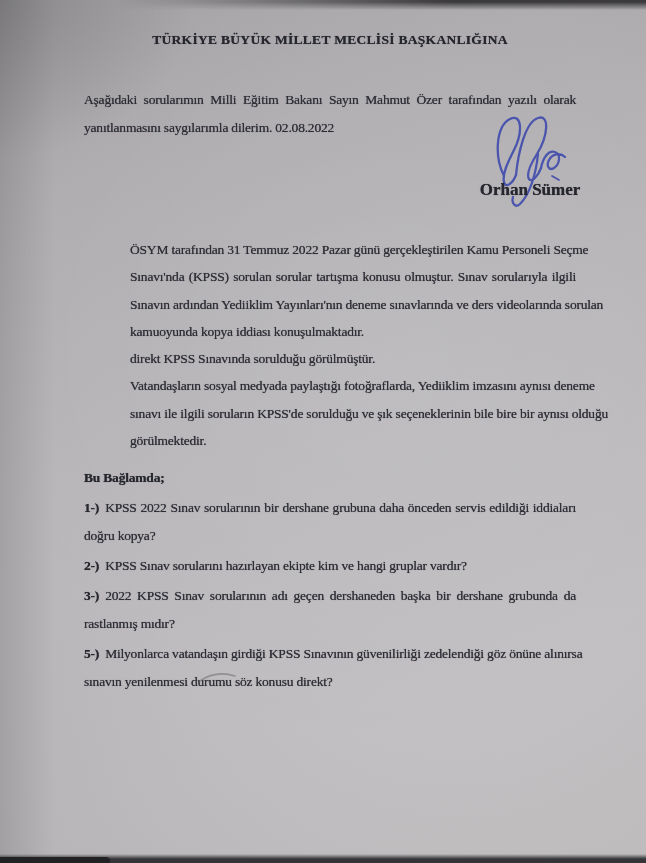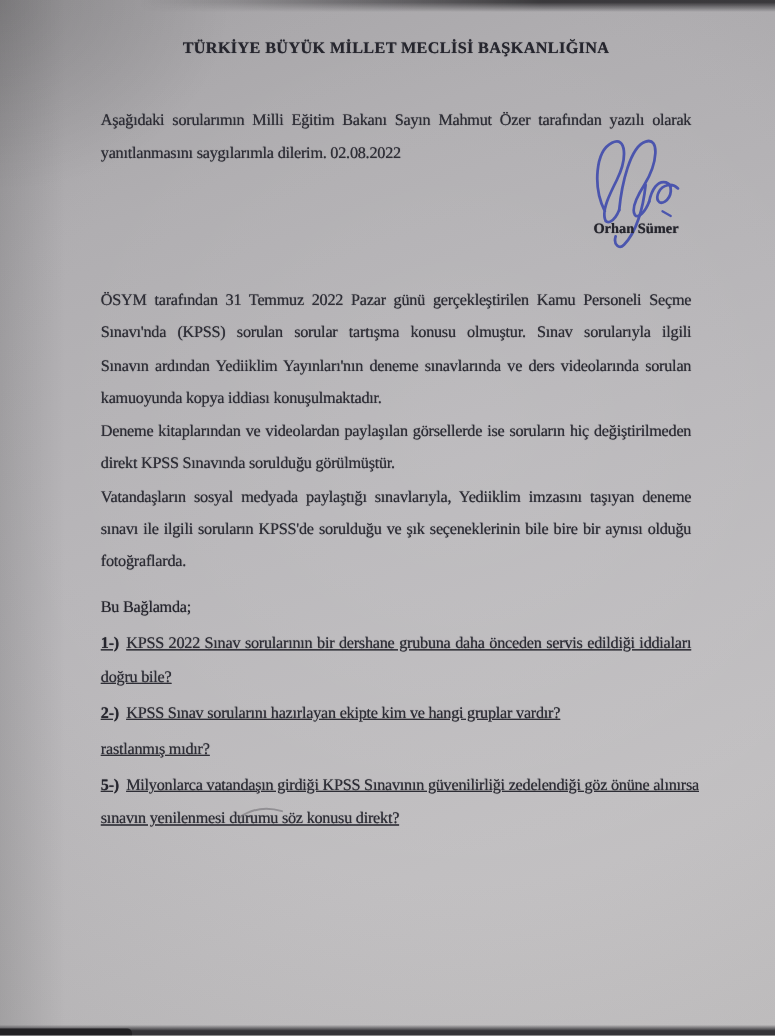--- a/index.html
+++ b/index.html
@@ -51,39 +51,39 @@
     font-size: 13.5px;
     font-weight: bold;
     text-align: center;
     line-height: 28px;
     letter-spacing: 0.3px;
     color: #26262e;
   }
   .salutation { margin-top: 32px; }
   .salutation .line { line-height: 28px; }
   .bodytext { margin-top: 94px; }
-  .bodytext .line { line-height: 27.3px; }
+  .bodytext .line { line-height: 27.3px; margin-left: 46px; }
   .line { text-align: left; }
   .line.j { text-align: justify; text-align-last: justify; white-space: nowrap; }
   .heading {
     margin-top: 10px;
-    font-weight: normal;
+    font-weight: bold;
     line-height: 28px;
     color: #26262e;
   }
-  .questions { margin-top: 2px; text-decoration: underline; }
+  .questions { margin-top: 2px; }
   .question { margin-bottom: 2px; }
   .question .line { line-height: 28px; }
   .qnum { font-weight: bold; margin-right: 6px; color: #26262e; }
 
   
   .signer {
     position: absolute; left: 440px; top: 181px; width: 180px;
     text-align: center; font-weight: bold; color: #26262e;
-    font-size: 12px; text-shadow: 0 0 0.7px rgba(38,38,46,0.85);
+    font-size: 17px; text-shadow: 0 0 0.7px rgba(38,38,46,0.85);
   }
   .signer .name { line-height: 18px; }
   .signer .role { margin-top: 8px; line-height: 18px; }
   .signature-svg { position: absolute; left: 468px; top: 112px; }
   .pencil-mark-svg { position: absolute; left: 198px; top: 670px; }
 </style>
 </head>
 <body>
 
 <div class="photo">
@@ -95,41 +95,41 @@
     <div class="salutation">
       <div class="line j">Aşağıdaki sorularımın Milli Eğitim Bakanı Sayın Mahmut Özer tarafından yazılı olarak</div>
       <div class="line">yanıtlanmasını saygılarımla dilerim. 02.08.2022</div>
     </div>
 
     <div class="bodytext">
       <div class="line j">ÖSYM tarafından 31 Temmuz 2022 Pazar günü gerçekleştirilen Kamu Personeli Seçme</div>
       <div class="line j">Sınavı'nda (KPSS) sorulan sorular tartışma konusu olmuştur. Sınav sorularıyla ilgili</div>
       <div class="line j">Sınavın ardından Yediiklim Yayınları'nın deneme sınavlarında ve ders videolarında sorulan</div>
       <div class="line">kamuoyunda kopya iddiası konuşulmaktadır.</div>
-      <div class="line j">Deneme kitaplarından ve videolardan paylaşılan görsellerde ise soruların hiç değiştirilmeden</div>
       <div class="line">direkt KPSS Sınavında sorulduğu görülmüştür.</div>
-      <div class="line j">Vatandaşların sosyal medyada paylaştığı sınavlarıyla, Yediiklim imzasını taşıyan deneme</div>
+      <div class="line j">Vatandaşların sosyal medyada paylaştığı fotoğraflarda, Yediiklim imzasını aynısı deneme</div>
       <div class="line j">sınavı ile ilgili soruların KPSS'de sorulduğu ve şık seçeneklerinin bile bire bir aynısı olduğu</div>
-      <div class="line">fotoğraflarda.</div>
+      <div class="line">görülmektedir.</div>
     </div>
 
     <div class="heading">Bu Bağlamda;</div>
 
     <div class="questions">
 
       <div class="question">
         <div class="line j"><span class="qnum">1-)</span><span>KPSS 2022 Sınav sorularının bir dershane grubuna daha önceden servis edildiği iddiaları</span></div>
-        <div class="line">doğru bile?</div>
+        <div class="line">doğru kopya?</div>
       </div>
 
       <div class="question">
         <div class="line"><span class="qnum">2-)</span><span>KPSS Sınav sorularını hazırlayan ekipte kim ve hangi gruplar vardır?</span></div>
       </div>
 
       <div class="question">
+        <div class="line j"><span class="qnum">3-)</span><span>2022 KPSS Sınav sorularının adı geçen dershaneden başka bir dershane grubunda da</span></div>
         <div class="line">rastlanmış mıdır?</div>
       </div>
 
 
       <div class="question">
         <div class="line j"><span class="qnum">5-)</span><span>Milyonlarca vatandaşın girdiği KPSS Sınavının güvenilirliği zedelendiği göz önüne alınırsa</span></div>
         <div class="line">sınavın yenilenmesi durumu söz konusu direkt?</div>
       </div>
 
     </div>

